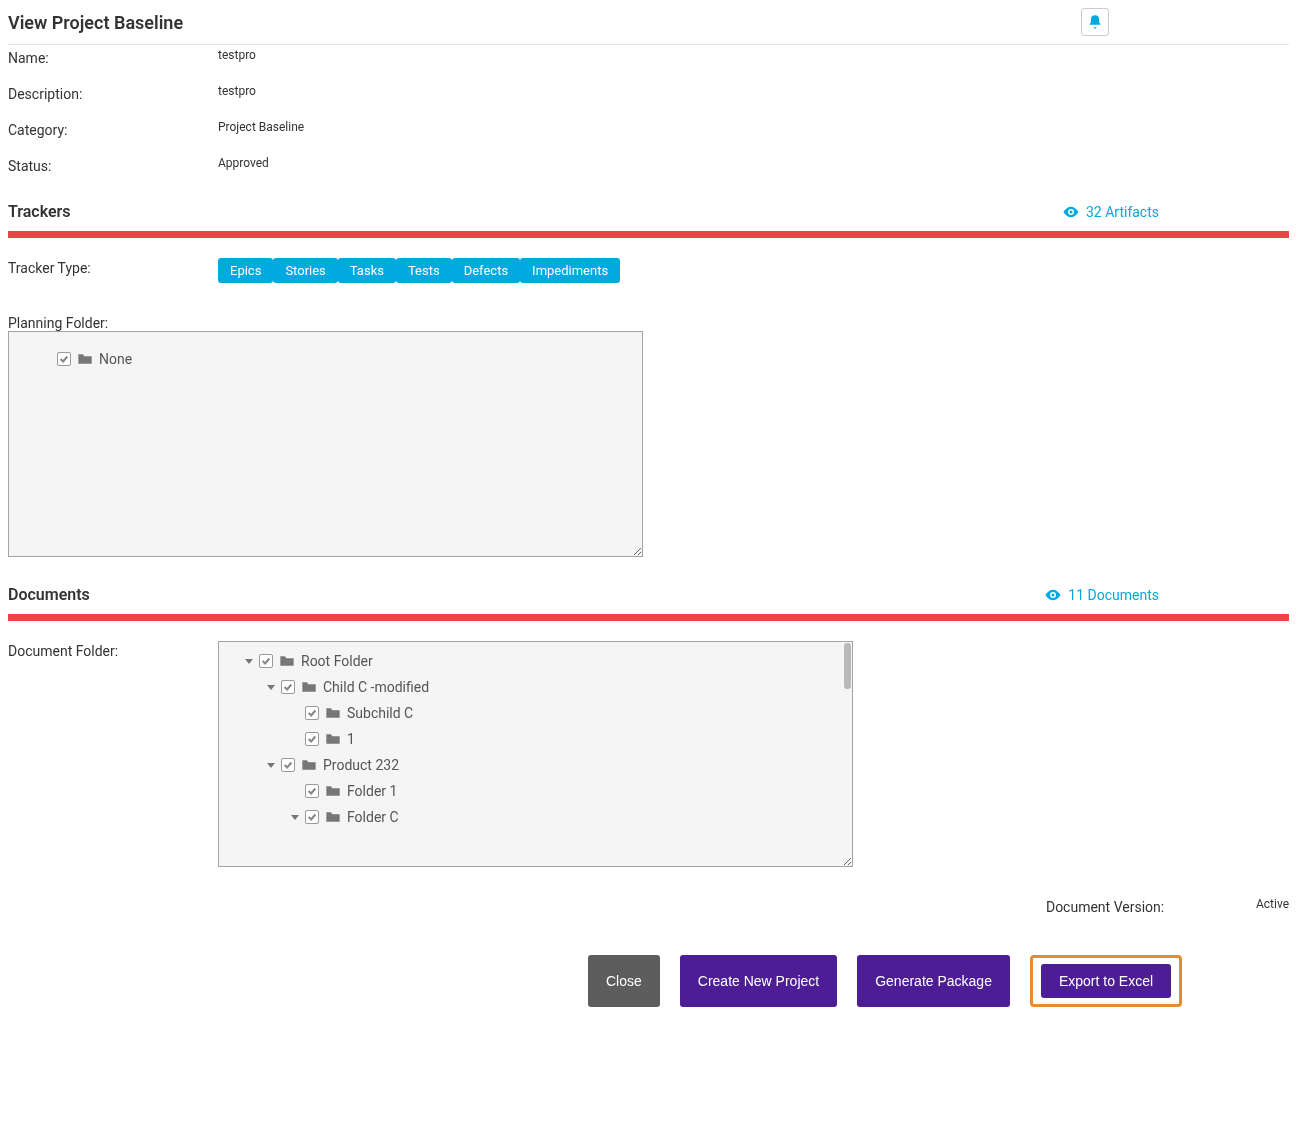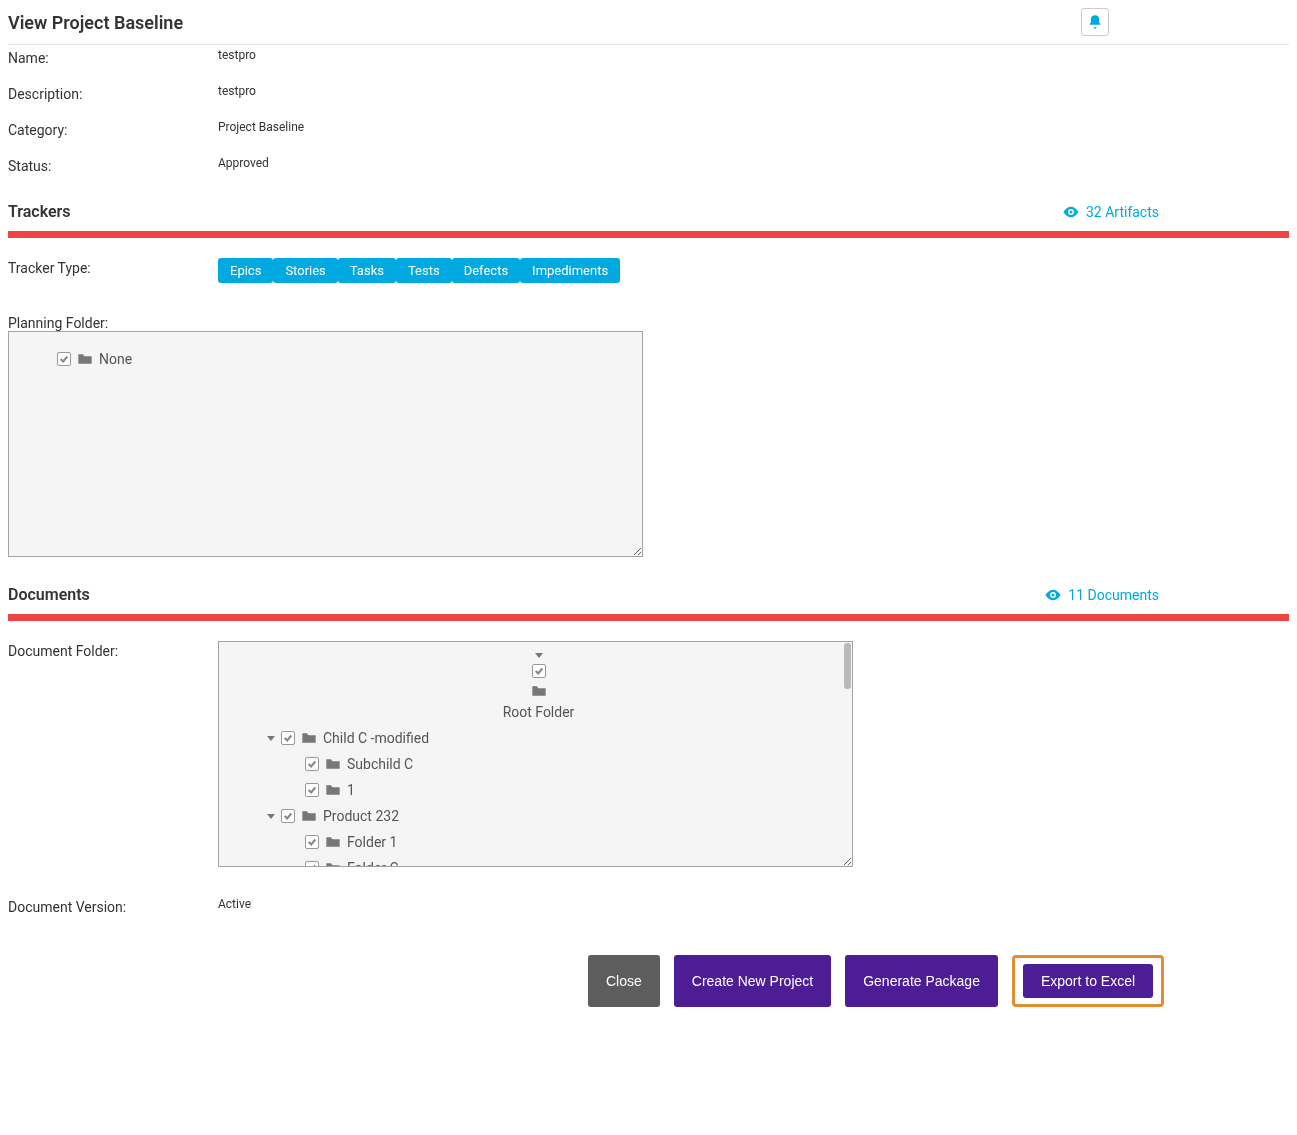--- a/index.html
+++ b/index.html
@@ -135,21 +135,21 @@
     position: absolute;
     right: 1px;
     top: 1px;
     width: 7px;
     height: 46px;
     background: #b9b9b9;
     border-radius: 3px;
   }
   .button-row {
     display: flex;
-    gap: 14px;
+    gap: 20px;
     margin-top: 40px;
     margin-left: 580px;
   }
   .btn {
     padding: 9px 18px;
     border: none;
     border-radius: 3px;
     font-size: 14px;
     cursor: pointer;
     color: #fff;
@@ -241,21 +241,21 @@
       </svg>
     <span>11 Documents</span>
   </div>
 </div>
 
 <div class="field-row">
   <div class="field-label">Document Folder:</div>
   <div class="tree-panel tall" style="padding-top:6px;">
     <div class="scroll-thumb"></div>
 
-    <div class="tree-node" style="padding-left:6px;flex-direction:column;">
+    <div class="tree-node" style="padding-left:6px;">
       <span class="caret down"></span>
       <span class="chk">
           <svg viewBox="0 0 12 12">
             <polyline points="2,6 5,9 10,3"></polyline>
           </svg>
         </span>
       <svg class="folder-ic" viewBox="0 0 24 20">
           <path d="M2 3h7l2 3h11v11H2z"></path>
         </svg>
       <span>Root Folder</span>
@@ -332,21 +332,21 @@
         </span>
       <svg class="folder-ic" viewBox="0 0 24 20">
           <path d="M2 3h7l2 3h11v11H2z"></path>
         </svg>
       <span>Folder C</span>
     </div>
 
   </div>
 </div>
 
-<div class="field-row" style="margin-top:30px;">
+<div class="field-row" style="margin-top:30px;justify-content:flex-end;">
   <div class="field-label">Document Version:</div>
   <div class="field-value">Active</div>
 </div>
 
 <div class="button-row">
   <button class="btn grey">Close</button>
   <button class="btn blue">Create New Project</button>
   <button class="btn blue">Generate Package</button>
   <span class="highlight-box">
     <button class="btn blue" style="margin:0;">Export to Excel</button>

